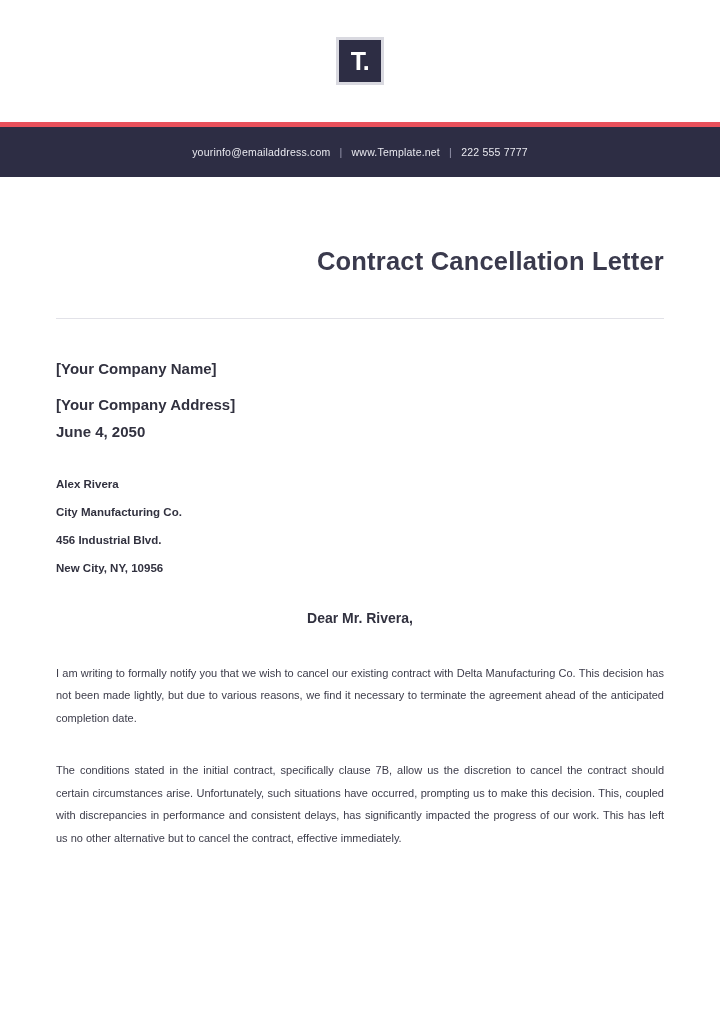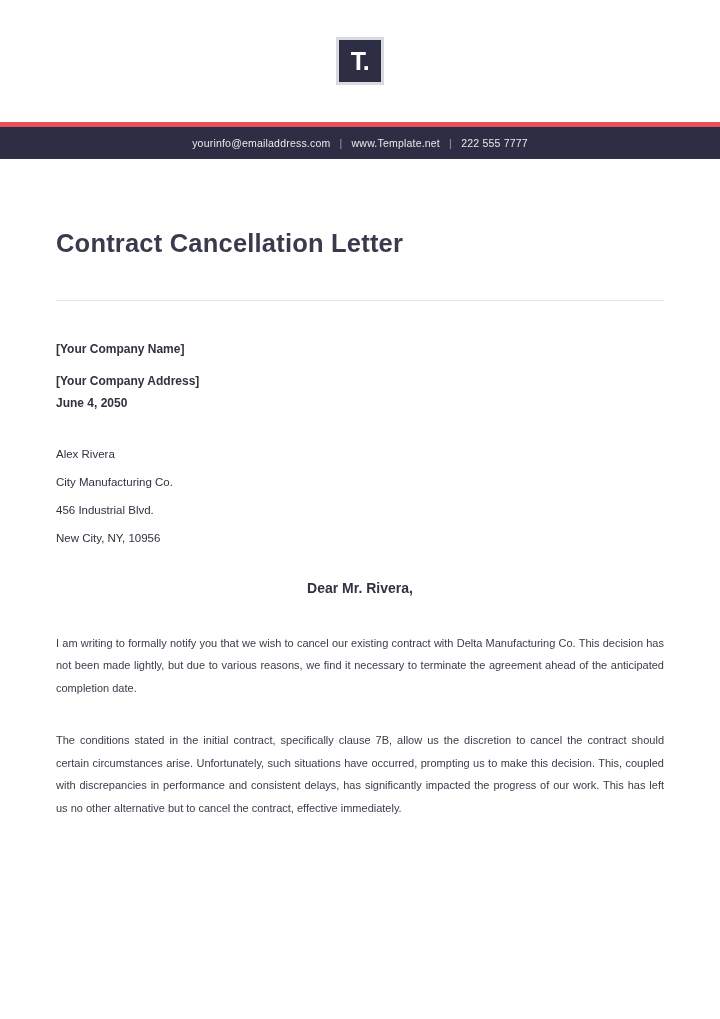--- a/index.html
+++ b/index.html
@@ -43,21 +43,21 @@
   }
 
   
   .accent-rule {
     height: 5px;
     background: #e8505b;
     width: 100%;
   }
   .contact-bar {
     background: #2d2d44;
-    height: 32px;
+    height: 50px;
     display: flex;
     align-items: center;
     justify-content: center;
   }
   .contact-bar .contact-text {
     color: #e9e9ef;
     font-size: 10.5px;
     letter-spacing: 0.2px;
     white-space: nowrap;
   }
@@ -65,52 +65,52 @@
     color: #9a9ab0;
     padding: 0 6px;
   }
 
   
   .doc-body {
     padding: 0 56px;
     box-sizing: border-box;
   }
   .doc-title {
-    text-align: left;
+    text-align: right;
     font-size: 25.5px;
     font-weight: bold;
     color: #3a3a4d;
     margin-top: 70px;
     letter-spacing: 0.2px;
   }
   .title-divider {
     border-top: 1px solid #e2e2e8;
     margin-top: 42px;
   }
 
   .meta-block {
     margin-top: 40px;
   }
   .meta-line {
-    font-size: 12px;
+    font-size: 15px;
     font-weight: bold;
     color: #31313f;
     line-height: 1.35;
     margin-bottom: 16px;
   }
   .meta-line.tight {
     margin-bottom: 0;
   }
 
   .addressee-block {
     margin-top: 36px;
   }
   .addressee-line {
     font-size: 11.5px;
-    font-weight: normal;
+    font-weight: bold;
     color: #31313f;
     margin-bottom: 16px;
   }
 
   .salutation {
     margin-top: 36px;
     font-size: 14px;
     font-weight: bold;
     color: #31313f;
     text-align: center;

